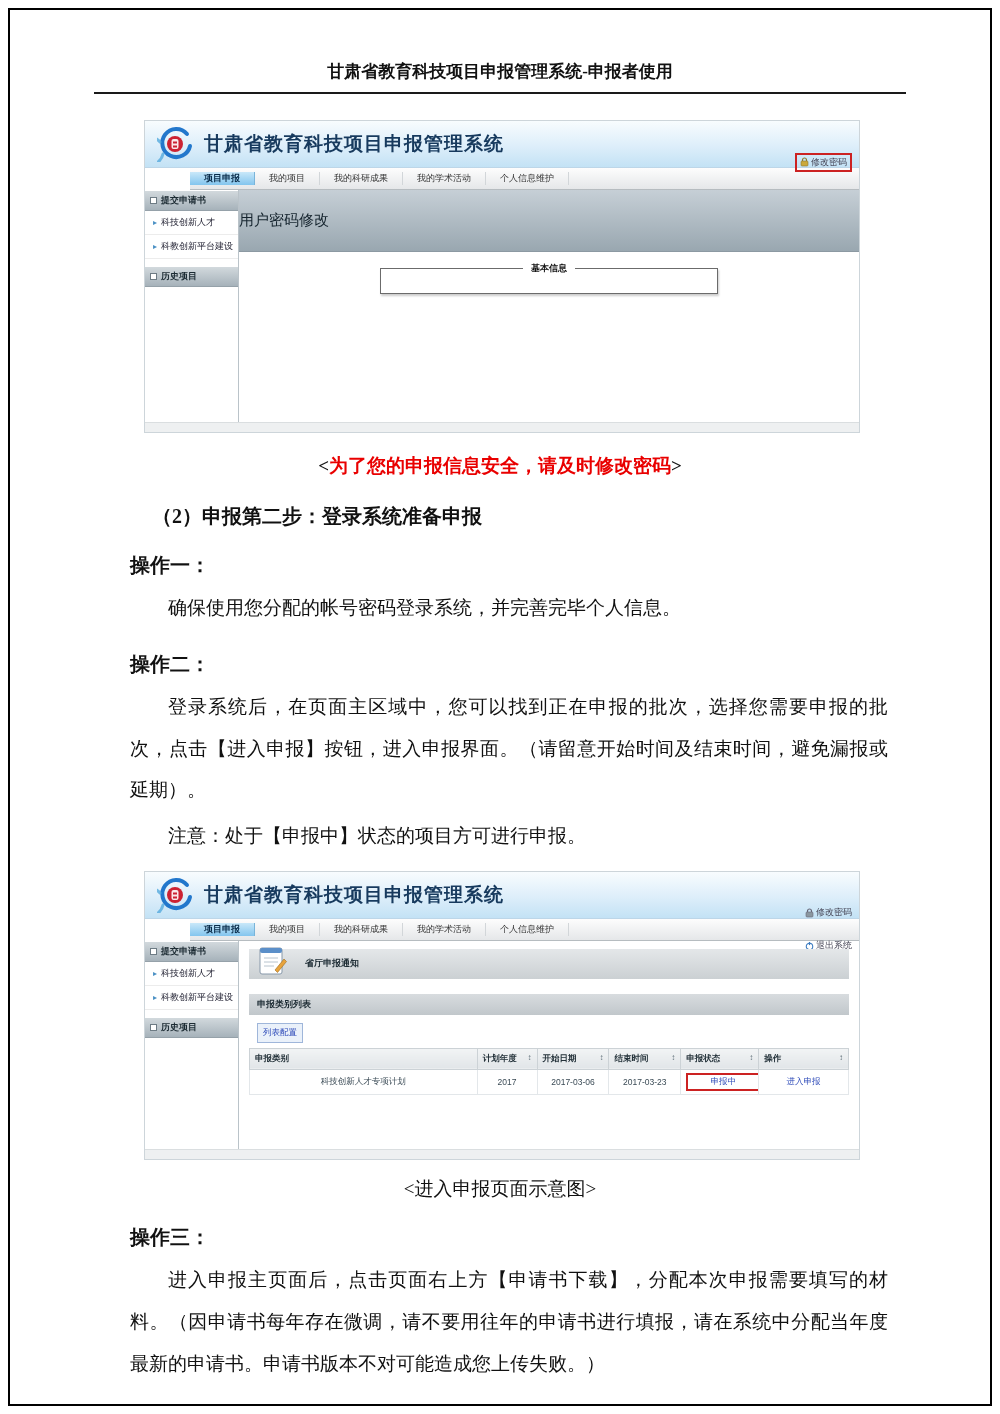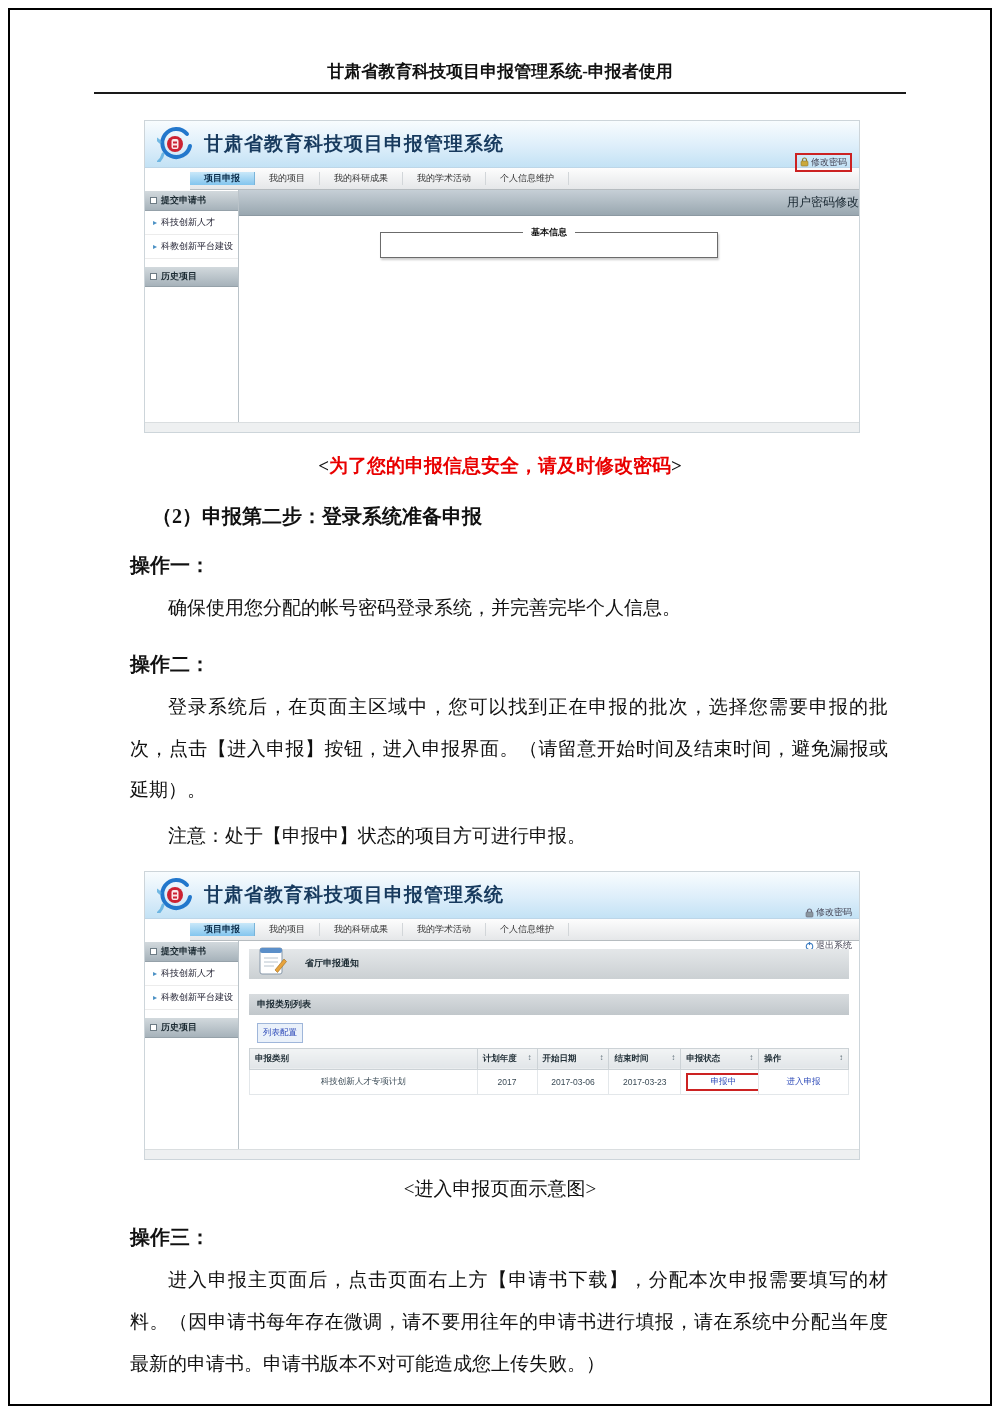--- a/index.html
+++ b/index.html
@@ -38,21 +38,21 @@
   .side-h{display:flex;align-items:center;gap:4px;background:linear-gradient(#d2d9dd,#a6b2ba);
           padding:3px 5px;font-weight:bold;color:#1c2b33;border-bottom:1px solid #95a1a9;border-top:1px solid #fff;}
   .side-h.history{margin-top:7px;}
   .sq{width:5px;height:5px;background:#fff;border:1px solid #6d7b84;display:inline-block;}
   .side-item{display:flex;align-items:center;gap:4px;padding:5px 3px 5px 8px;color:#223;border-bottom:1px solid #ececec;cursor:default;}
   .arr{color:#4a90c4;font-size:8px;}
   .main{flex:1;position:relative;}
   .shot-footer{height:9px;background:#eef0f1;border-top:1px solid #dadee0;}
 
   
-  .panel-title{background:linear-gradient(#c6cfd6,#99a7b0);text-align:right;font-size:12px;padding:4px 0;color:#15242e;border-bottom:1px solid #8c99a2;}
+  .panel-title{background:linear-gradient(#c6cfd6,#99a7b0);text-align:left;font-size:15px;padding:21px 0;color:#15242e;border-bottom:1px solid #8c99a2;}
   .btnrow{display:flex;justify-content:flex-end;gap:10px;margin:10px 16px 0 0;}
   .btn{font-family:"Liberation Sans",sans-serif;font-size:9px;padding:2px 12px;
        background:linear-gradient(#ffffff,#dde4e9);border:1px solid #8fa0ac;color:#1c3a50;cursor:default;}
   .fs{width:316px;margin:16px auto 0;border:1px solid #6b6b6b;position:relative;padding:14px 10px 10px;box-shadow:1px 2px 2px #ccc;}
   .fs-legend{position:absolute;top:-7px;left:50%;transform:translateX(-50%);background:#fff;padding:0 8px;
              font-size:9px;font-weight:bold;color:#111;white-space:nowrap;}
   .ftable{width:100%;border-collapse:collapse;border:1px solid #c2cfd8;}
   .ftable td{border-bottom:1px solid #dde5ea;padding:5px 6px;font-size:9px;color:#223;}
   .ftable tr:last-child td{border-bottom:none;}
   .flabel{width:78px;}

